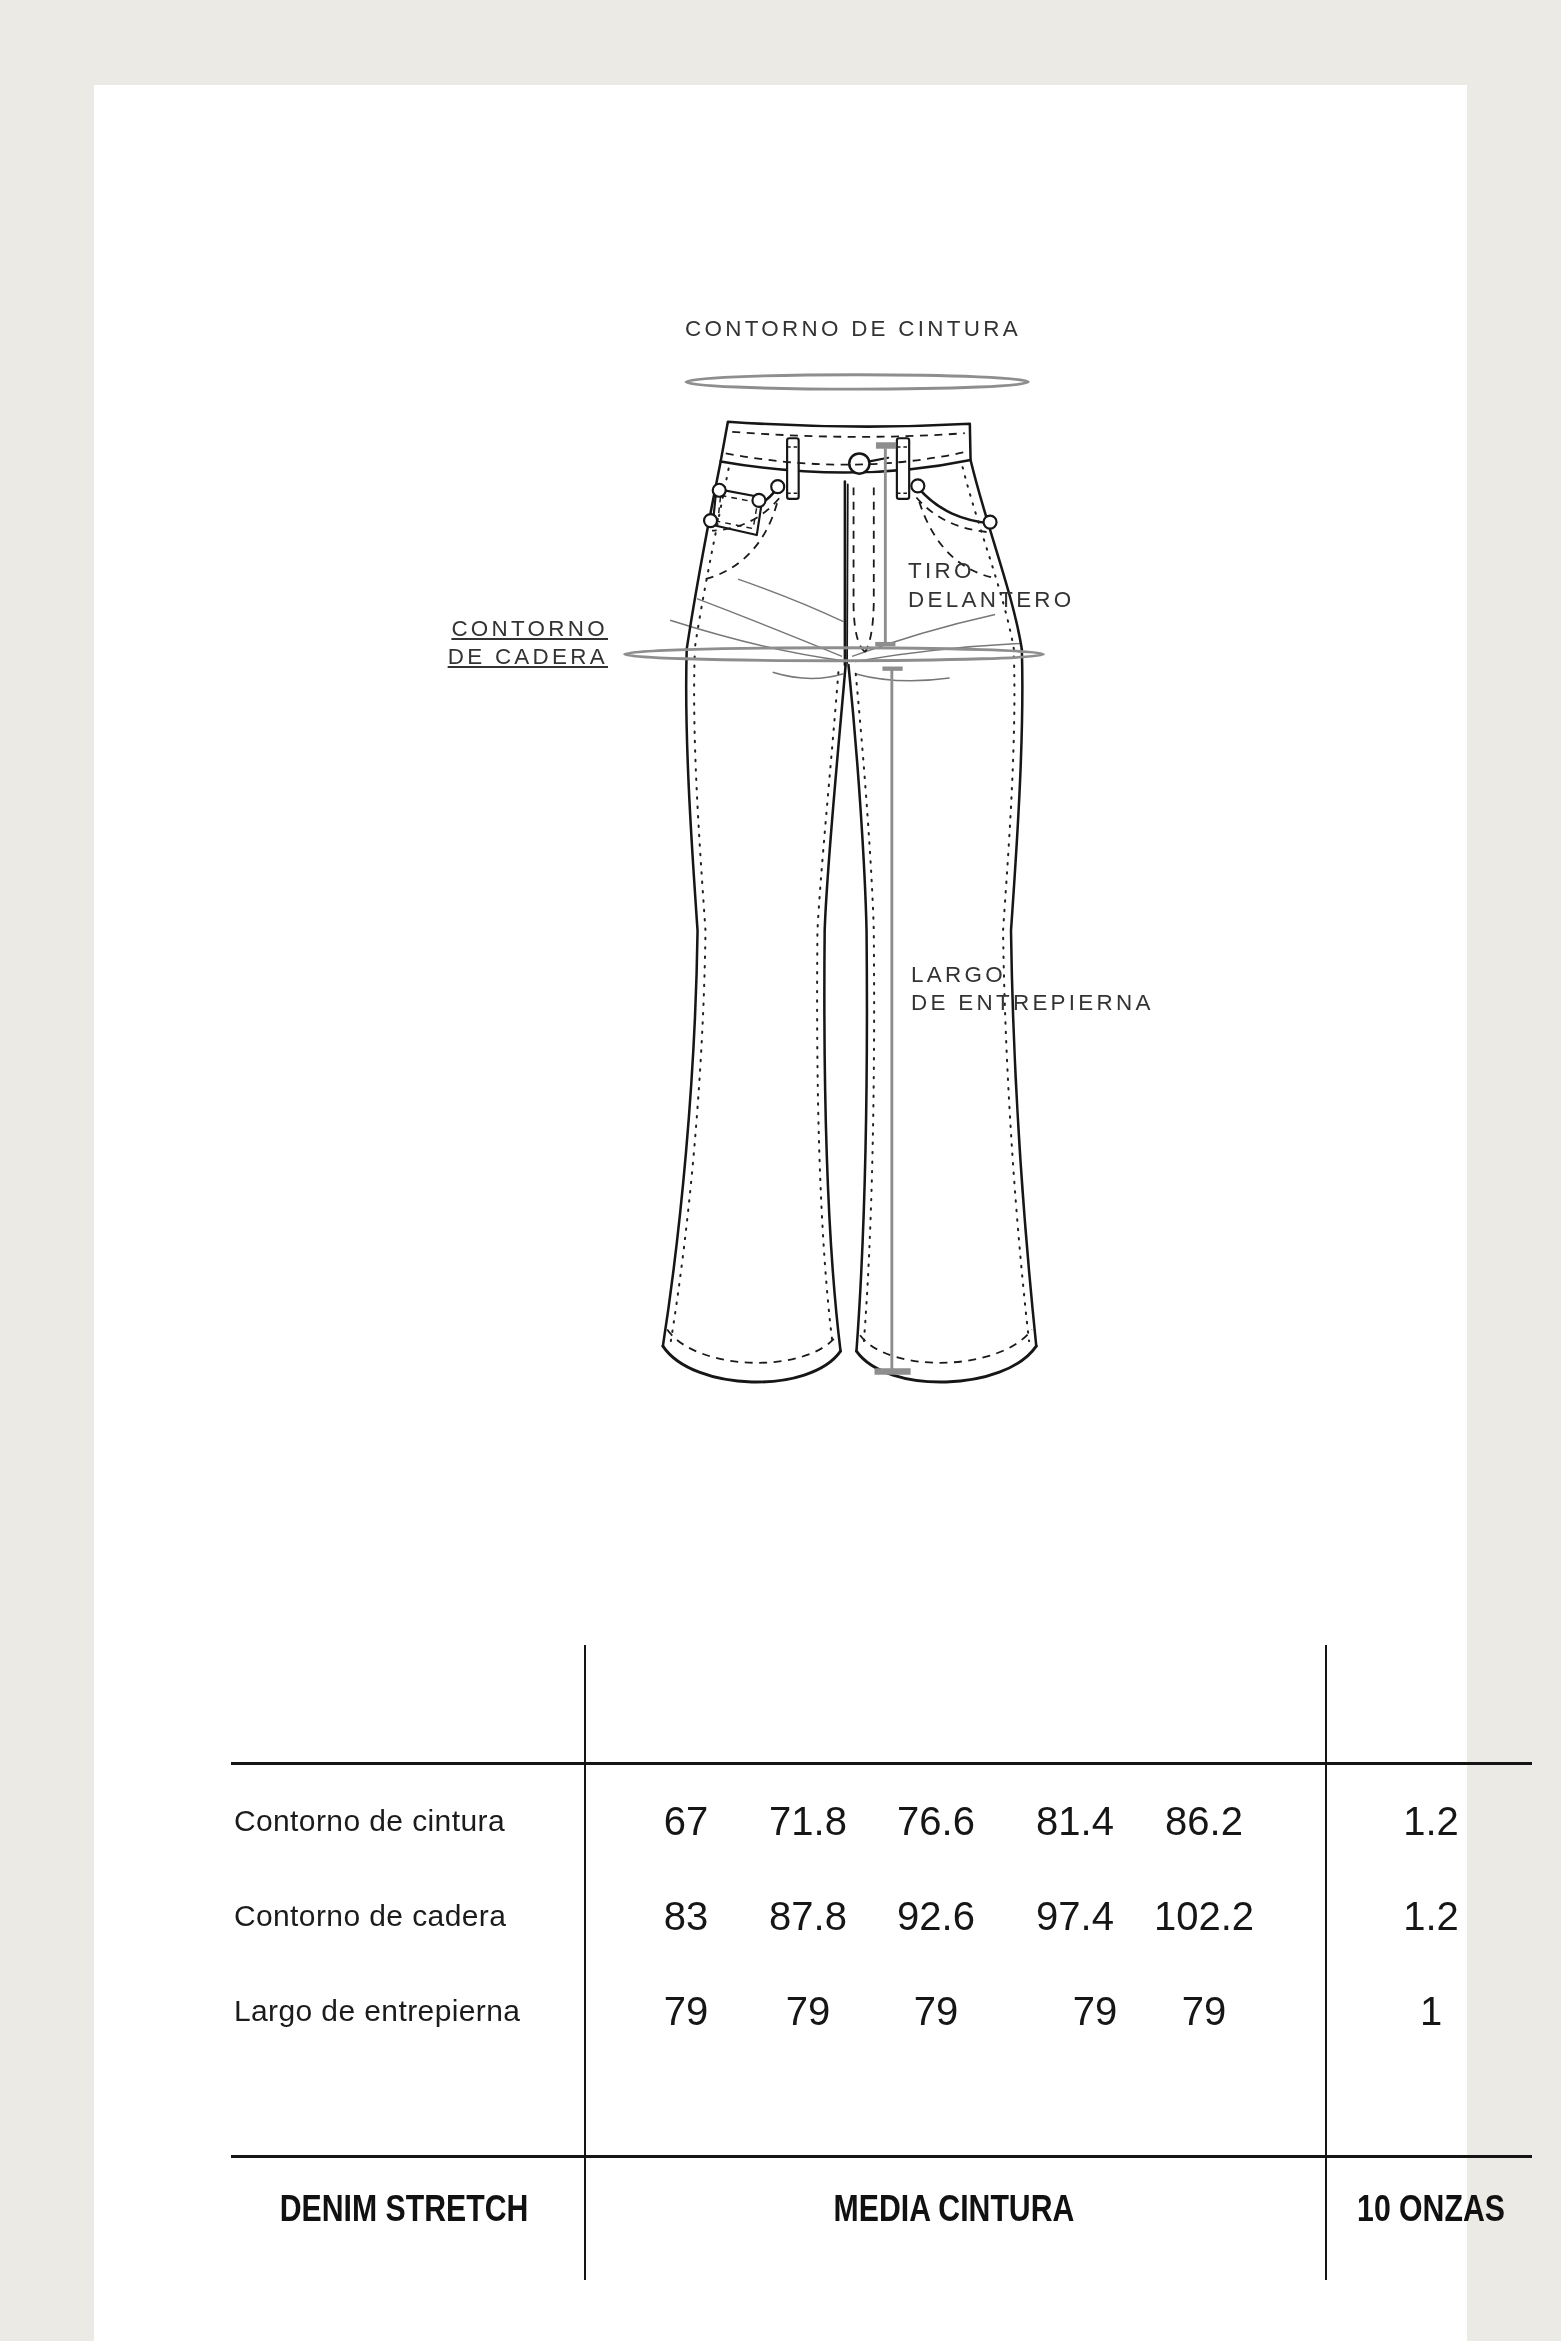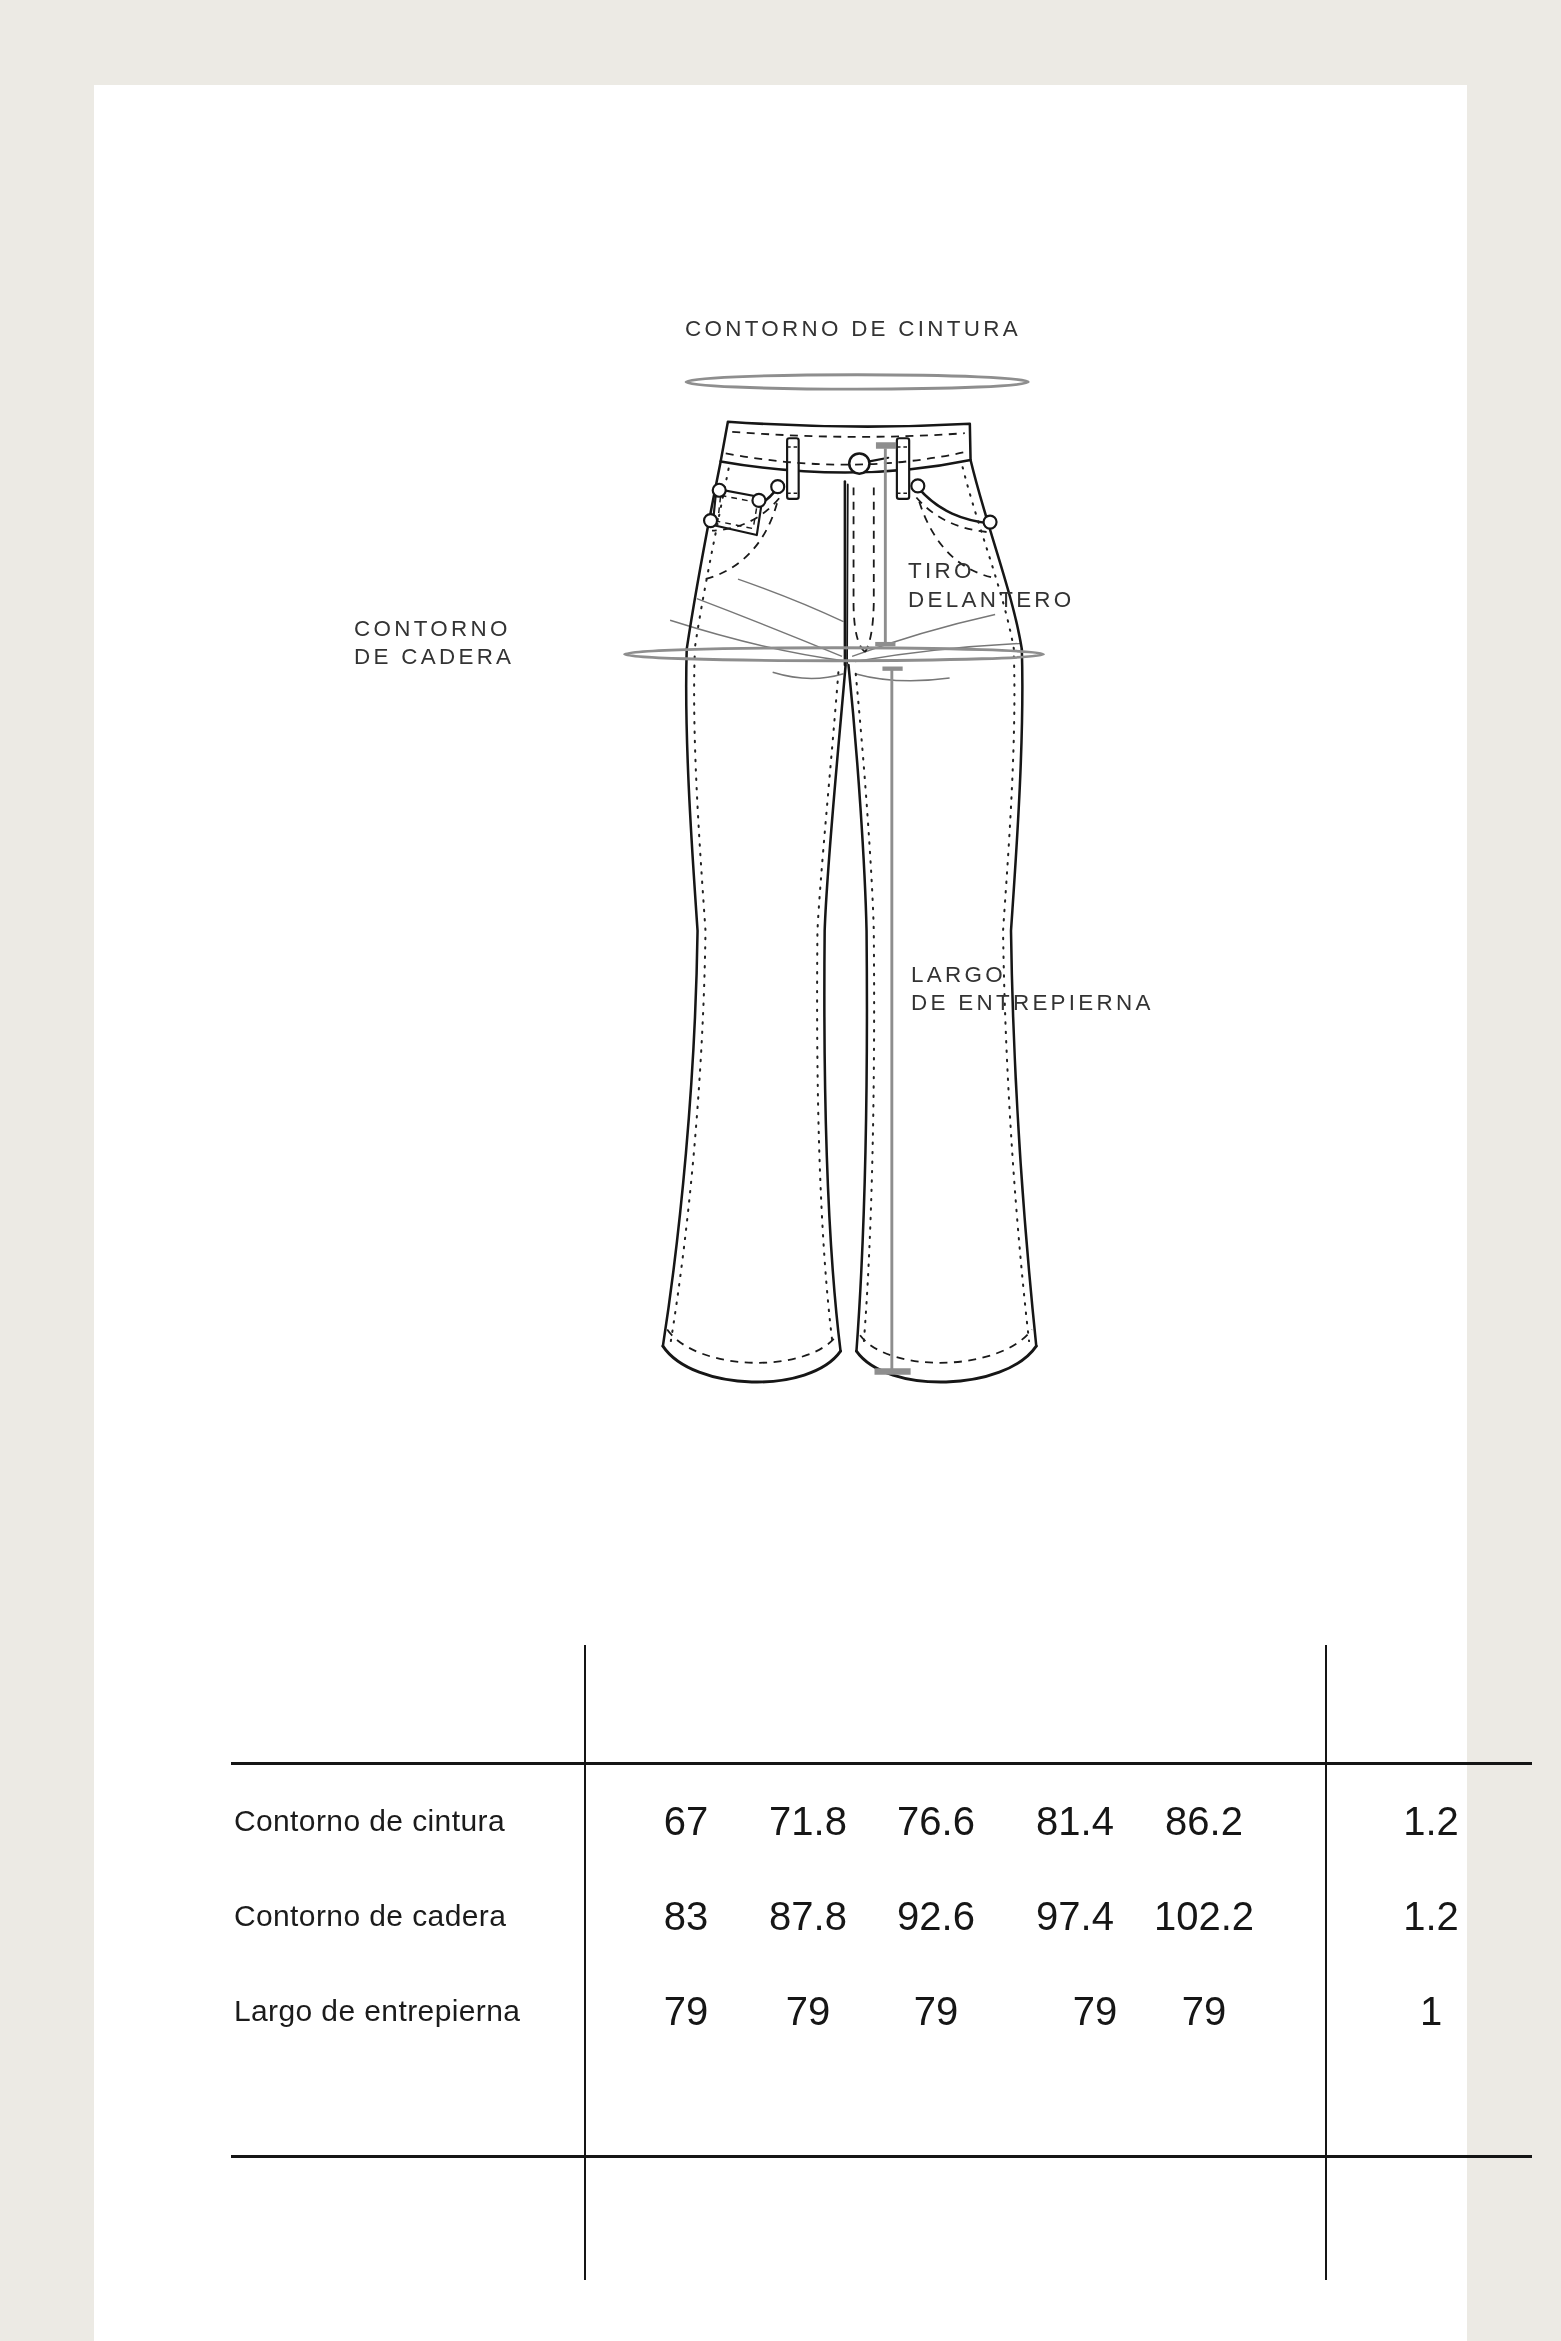--- a/index.html
+++ b/index.html
@@ -14,21 +14,21 @@
     background:#FFFFFF;
   }
   
   .figure{position:absolute;left:260px;top:217px;width:896px;height:1128px;}
   .figure svg{position:absolute;left:202px;top:58px;width:520px;height:1055px;}
   .fig-label{
     position:absolute;font-size:22.4px;letter-spacing:3.3px;color:#333;
     line-height:29px;white-space:nowrap;
   }
   .lbl-waist{left:282px;top:11.6px;width:434px;text-align:center;}
-  .lbl-hip{left:0px;top:313px;width:246px;text-align:left;line-height:27.5px;}
+  .lbl-hip{left:8px;top:313px;width:246px;text-align:right;line-height:27.5px;text-decoration:underline;}
   .lbl-rise{left:554px;top:254px;text-align:left;}
   .lbl-inseam{left:557px;top:659px;text-align:left;line-height:27.5px;}
   .fig-label span{display:block;}
   
   .sizetable{position:absolute;left:137px;top:1560px;width:1301px;height:635px;}
   .vline{position:absolute;top:0;width:2.2px;height:635px;background:#151515;}
   .v1{left:353px}.v2{left:1094px}
   .hline{position:absolute;left:0;width:1301px;height:2.9px;background:#151515;}
   .h1{top:117px}.h2{top:510px}
   .thead{position:absolute;left:0;top:0;width:100%;height:117px;}
@@ -200,16 +200,21 @@
         <span class="val c2">79</span>
         <span class="val c3">79</span>
         <span class="val c4 nudge">79</span>
         <span class="val c5">79</span>
         <span class="val ctol">1</span>
       </div>
     </div>
 
     <div class="hline h2"></div>
 
+    <div class="tfoot">
+      <span class="fcell f1">DENIM STRETCH</span>
+      <span class="fcell f2">MEDIA CINTURA</span>
+      <span class="fcell f3">10 ONZAS</span>
+    </div>
   </div>
 
 </div>
 
 
 </body></html>

